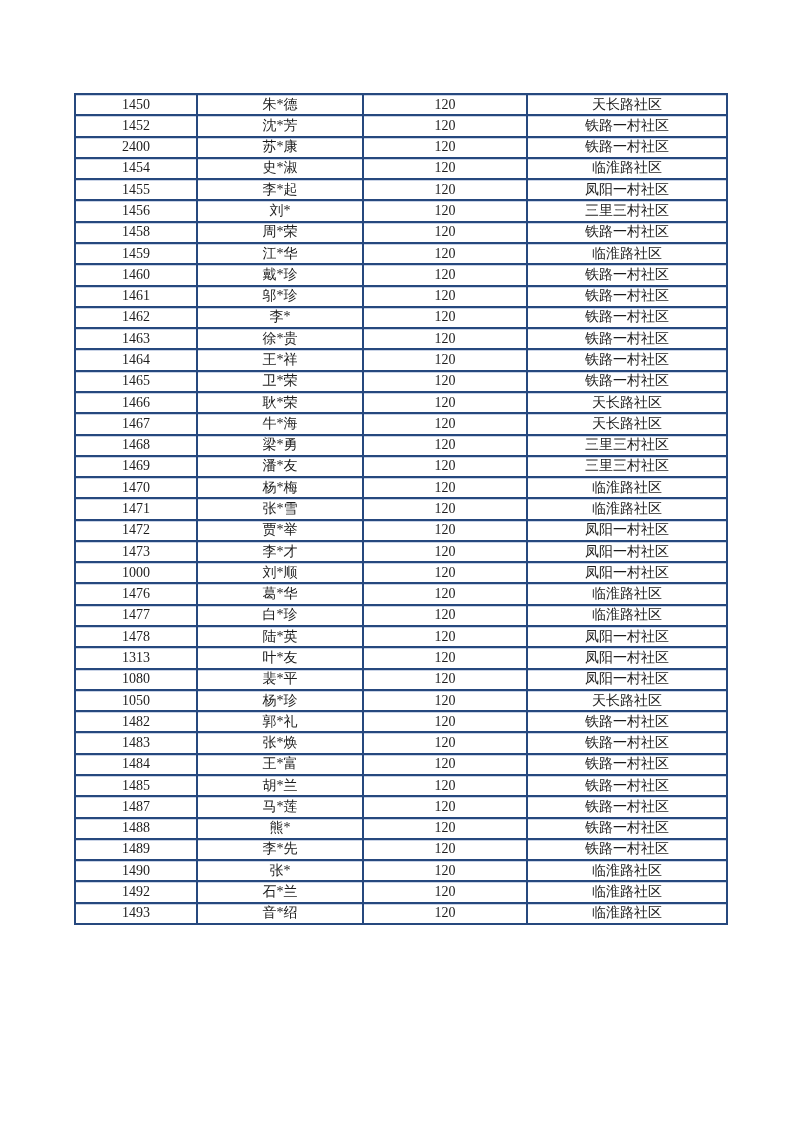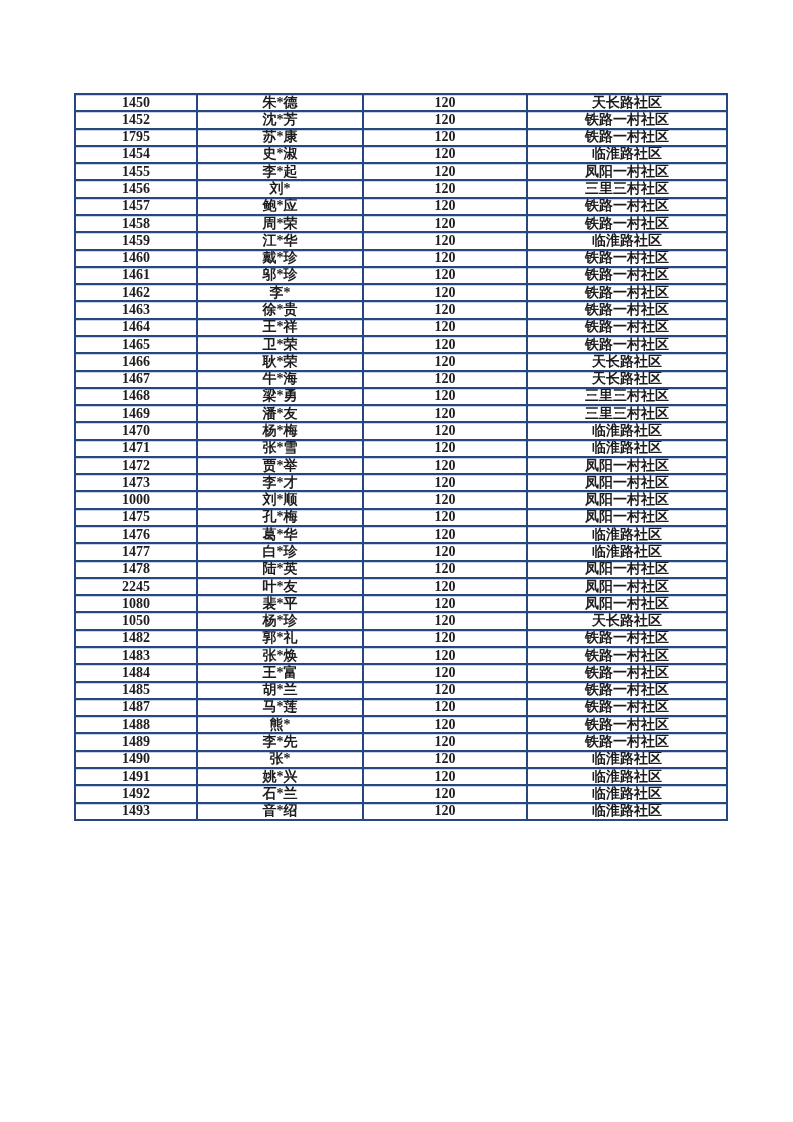--- a/index.html
+++ b/index.html
@@ -13,24 +13,23 @@
     height: 1122px;
     background: #ffffff;
     overflow: hidden;
     font-family: "Liberation Serif", "DejaVu Serif", serif;
   }
   table.records {
     position: absolute;
     left: 74px;
     top: 93px;
     width: 652px;
-    height: 728px;
+    height: 832px;
     border-collapse: collapse;
     table-layout: fixed;
-    font-weight: bold;
   }
   table.records td {
     border: 2px solid #26487e;
     
     box-shadow: inset 0 2px 0 -1px #c9d3e6;
     padding: 0;
     text-align: center;
     vertical-align: middle;
     font-size: 14px;
     line-height: 1;
@@ -61,21 +60,21 @@
     <td>120</td>
     <td>天长路社区</td>
   </tr>
         <tr>
     <td>1452</td>
     <td>沈*芳</td>
     <td>120</td>
     <td>铁路一村社区</td>
   </tr>
         <tr>
-    <td>1795</td>
+    <td>2400</td>
     <td>苏*康</td>
     <td>120</td>
     <td>铁路一村社区</td>
   </tr>
         <tr>
     <td>1454</td>
     <td>史*淑</td>
     <td>120</td>
     <td>临淮路社区</td>
   </tr>
@@ -85,26 +84,20 @@
     <td>120</td>
     <td>凤阳一村社区</td>
   </tr>
         <tr>
     <td>1456</td>
     <td>刘*</td>
     <td>120</td>
     <td>三里三村社区</td>
   </tr>
         <tr>
-    <td>1457</td>
-    <td>鲍*应</td>
-    <td>120</td>
-    <td>铁路一村社区</td>
-  </tr>
-        <tr>
     <td>1458</td>
     <td>周*荣</td>
     <td>120</td>
     <td>铁路一村社区</td>
   </tr>
         <tr>
     <td>1459</td>
     <td>江*华</td>
     <td>120</td>
     <td>临淮路社区</td>
@@ -193,45 +186,39 @@
     <td>120</td>
     <td>凤阳一村社区</td>
   </tr>
         <tr>
     <td>1000</td>
     <td>刘*顺</td>
     <td>120</td>
     <td>凤阳一村社区</td>
   </tr>
         <tr>
-    <td>1475</td>
-    <td>孔*梅</td>
-    <td>120</td>
-    <td>凤阳一村社区</td>
-  </tr>
-        <tr>
     <td>1476</td>
     <td>葛*华</td>
     <td>120</td>
     <td>临淮路社区</td>
   </tr>
         <tr>
     <td>1477</td>
     <td>白*珍</td>
     <td>120</td>
     <td>临淮路社区</td>
   </tr>
         <tr>
     <td>1478</td>
     <td>陆*英</td>
     <td>120</td>
     <td>凤阳一村社区</td>
   </tr>
         <tr>
-    <td>2245</td>
+    <td>1313</td>
     <td>叶*友</td>
     <td>120</td>
     <td>凤阳一村社区</td>
   </tr>
         <tr>
     <td>1080</td>
     <td>裴*平</td>
     <td>120</td>
     <td>凤阳一村社区</td>
   </tr>
@@ -279,26 +266,20 @@
   </tr>
         <tr>
     <td>1489</td>
     <td>李*先</td>
     <td>120</td>
     <td>铁路一村社区</td>
   </tr>
         <tr>
     <td>1490</td>
     <td>张*</td>
-    <td>120</td>
-    <td>临淮路社区</td>
-  </tr>
-        <tr>
-    <td>1491</td>
-    <td>姚*兴</td>
     <td>120</td>
     <td>临淮路社区</td>
   </tr>
         <tr>
     <td>1492</td>
     <td>石*兰</td>
     <td>120</td>
     <td>临淮路社区</td>
   </tr>
         <tr>

